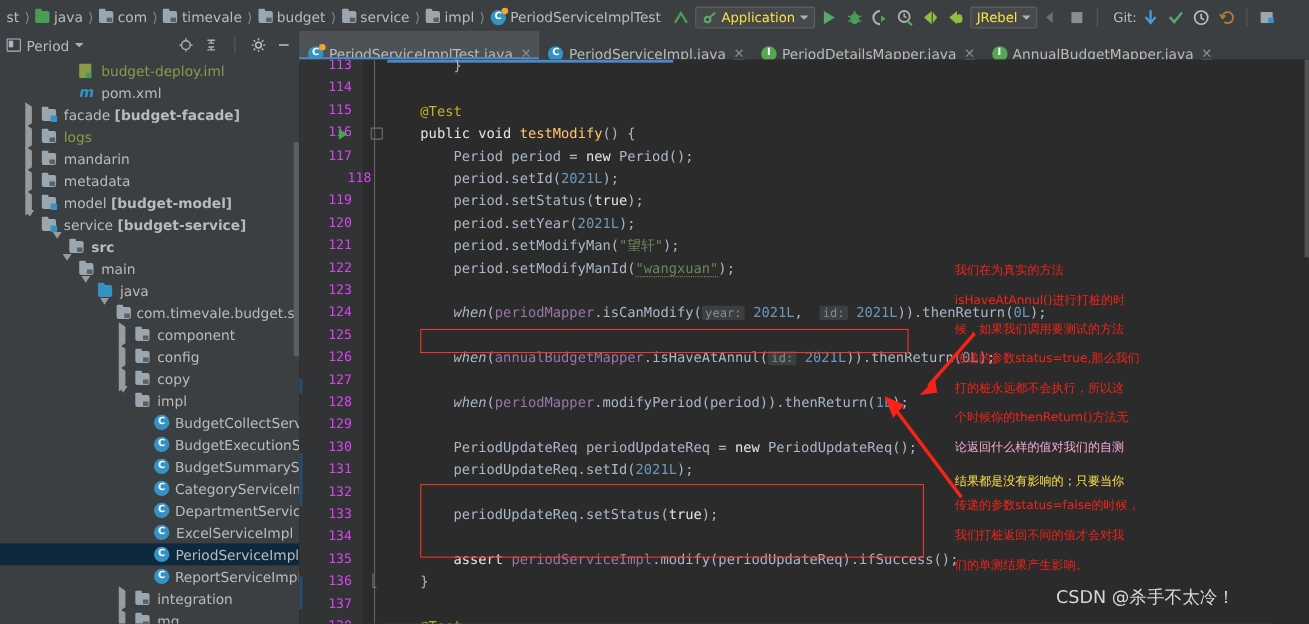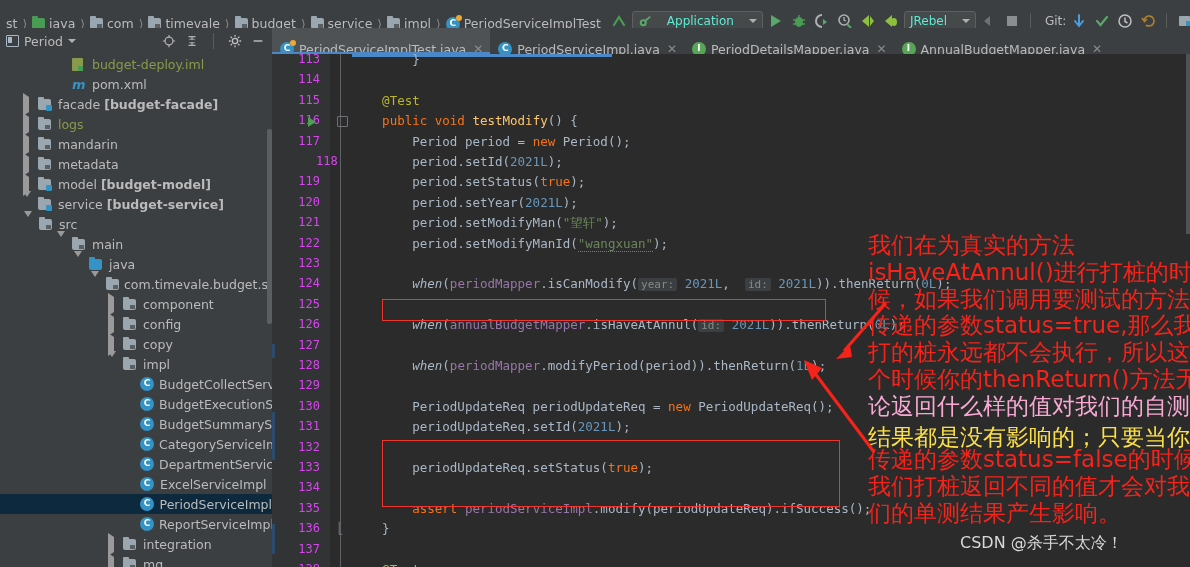--- a/index.html
+++ b/index.html
@@ -10,21 +10,21 @@
     background: #3c3f41;
     font-family: "DejaVu Sans", "Liberation Sans", sans-serif;
     -webkit-font-smoothing: antialiased;
   }
   #app { position: relative; width: 1190px; height: 567px; background: #3c3f41; }
 
   
   .navbar {
     position: absolute; top: 0; left: 0; width: 1190px; height: 32px;
     background: #3c3f41;
-    display: flex; align-items: flex-end;
+    display: flex; align-items: center;
     border-bottom: 1px solid #2b2b2b;
   }
   .crumbs { display: flex; align-items: center; padding-left: 2px; flex: 0 0 auto; }
   .crumb { display: flex; align-items: center; color: #bbbbbb; font-size: 12.5px; white-space: nowrap; }
   .crumb .cname { margin-left: 4px; }
   .sep { color: #8a8a8a; margin: 0 5px; font-size: 12px; }
 
   .ic { display: inline-block; position: relative; flex: 0 0 auto; }
   
   .ic-folder-green { width: 13px; height: 11px; background: #499c54; border-radius: 1px 2px 2px 2px; }
@@ -42,23 +42,23 @@
   .ic-test-class:before { content:"C"; position:absolute; left:0; right:0; top:-1px; text-align:center; color:#fff; font-size:9px; font-weight:bold; line-height:15px; font-family:"DejaVu Sans",sans-serif;}
   .ic-test-class:after { content:""; position:absolute; right:-2px; top:-2px; width:6px; height:6px; border-radius:50%; background:#f0a732; }
   .ic-class { width: 14px; height: 14px; border-radius: 50%; background: #3592c4; position: relative; }
   .ic-class:before { content:"C"; position:absolute; left:0; right:0; top:-1px; text-align:center; color:#fff; font-size:9px; font-weight:bold; line-height:15px;}
   .ic-iface { width: 14px; height: 14px; border-radius: 50%; background: #56a656; position: relative; }
   .ic-iface:before { content:"I"; position:absolute; left:0; right:0; top:-1px; text-align:center; color:#fff; font-size:9px; font-weight:bold; line-height:15px;}
 
   .toolbar { display: flex; align-items: center; gap: 3px; padding-left: 8px; }
   .tb-btn { display:flex; align-items:center; justify-content:center; width:20px; height:20px; cursor:default; }
   .runcfg {
-    display: flex; align-items: center; gap: 15px;
+    display: flex; align-items: center; gap: 4px;
     border: 1px solid #5e6060; border-radius: 3px; background: #45494a;
-    height: 20px; padding: 0 5px; color: #5eead4; font-size: 12px;
+    height: 20px; padding: 0 5px; color: #fde047; font-size: 12px;
   }
   .caret-dn { width:0;height:0;border-left:4px solid transparent;border-right:4px solid transparent;border-top:4px solid #b0b0b0; }
   .tri-run { width:0;height:0;border-top:6px solid transparent;border-bottom:6px solid transparent;border-left:10px solid #59a869; }
   .gitlabel { color:#bcbcbc; font-size:12px; margin-left:6px; }
   .vsep { width:1px; height:16px; background:#5a5a5a; margin:0 5px; }
 
   
   .proj-header {
     position: absolute; top: 28px; left: 0; width: 272px; height: 26px;
     background: #3c3f41; display: flex; align-items: center; padding-left: 6px;
@@ -109,21 +109,21 @@
 
   .ln {
     position:absolute; left:0; width:58px; text-align:right; padding-right:10px;
     color:#d946ef; font-size:12px; font-family:"DejaVu Sans Mono","Liberation Mono",monospace;
   }
   .cl {
     position:absolute; left:0; white-space:pre;
     font-family:"DejaVu Sans Mono","Liberation Mono",monospace;
     font-size:12.5px; color:#a9b7c6;
   }
-  .kw { color:#f97316;margin-top:28px; }
+  .kw { color:#e5e5e5;margin-top:28px; }
   .num { color:#6897bb; }
   .str { color:#6a8759; }
   .anno { color:#bbb529; }
   .meth { color:#ffc66d; }
   .fld { color:#9876aa; }
   .stat { font-style:italic; }
   .hintp {
     background:#3b3f41; color:#888a85; border-radius:2px; padding:0 3px;
     font-size:11px; font-style:normal;
   }
@@ -132,21 +132,21 @@
   .run-gutter { position:absolute; left:36px; width:0;height:0;
     border-top:5px solid transparent;border-bottom:5px solid transparent;border-left:8px solid #4f9e55; }
   .fold-mark { position:absolute; left:65px; width:11px; height:11px; border:1px solid #6e7275; border-radius:1px; }
   .fold-brace { position:absolute; left:65px; color:#6e7275; font-size:11px; font-family:"DejaVu Sans Mono",monospace;}
 
   .hl-box { position:absolute; border:1.5px solid #f0342e; }
   .topbar-blue { position:absolute; left:0; top:0; width:340px; height:3px; background:#4a88c7; }
 
   
   .annot {
-    position:absolute; color:#f5231a; font-size:23px; line-height:23.5px;
+    position:absolute; color:#f5231a; font-size:11px; line-height:23.5px;
     font-family:"DejaVu Sans","Liberation Sans",sans-serif; font-weight:500;
     white-space:nowrap;
   }
   .watermark {
     position:absolute; color:#d8d8d8; font-size:16px;
     font-family:"DejaVu Sans","Liberation Sans",sans-serif; white-space:nowrap;
   }
   .arrow-svg { position:absolute; }
   .editor-vscroll { position:absolute; right:0; top:0; width:4px; height:180px; background:#4e5254; }
   .left-marks { position:absolute; left:0; width:3px; background:#2a4b6e; }
@@ -399,21 +399,21 @@
           </span>
           <span class="tlabel" style="color: rgb(187, 187, 187);">model <b>[budget-model]</b></span>
         </div>
         <div class="trow" style="padding-left: 23px;">
           <span class="tw"><span class="arrow-d"></span></span>
           <span style="margin-left: 4px; display: inline-flex; align-items: center; width: 15px;">
             <span class="ic ic-folder-mod"></span>
           </span>
           <span class="tlabel" style="color: rgb(187, 187, 187);">service <b>[budget-service]</b></span>
         </div>
-        <div class="trow" style="padding-left: 24px;">
+        <div class="trow" style="padding-left: 48px; font-weight: bold;">
           <span class="tw"><span class="arrow-d"></span></span>
           <span style="margin-left: 4px; display: inline-flex; align-items: center; width: 15px;">
             <span class="ic ic-folder-gray"></span>
           </span>
           <span class="tlabel" style="color: rgb(187, 187, 187);">src</span>
         </div>
         <div class="trow" style="padding-left: 57px;">
           <span class="tw"><span class="arrow-d"></span></span>
           <span style="margin-left: 4px; display: inline-flex; align-items: center; width: 15px;">
             <span class="ic ic-folder-gray"></span>

